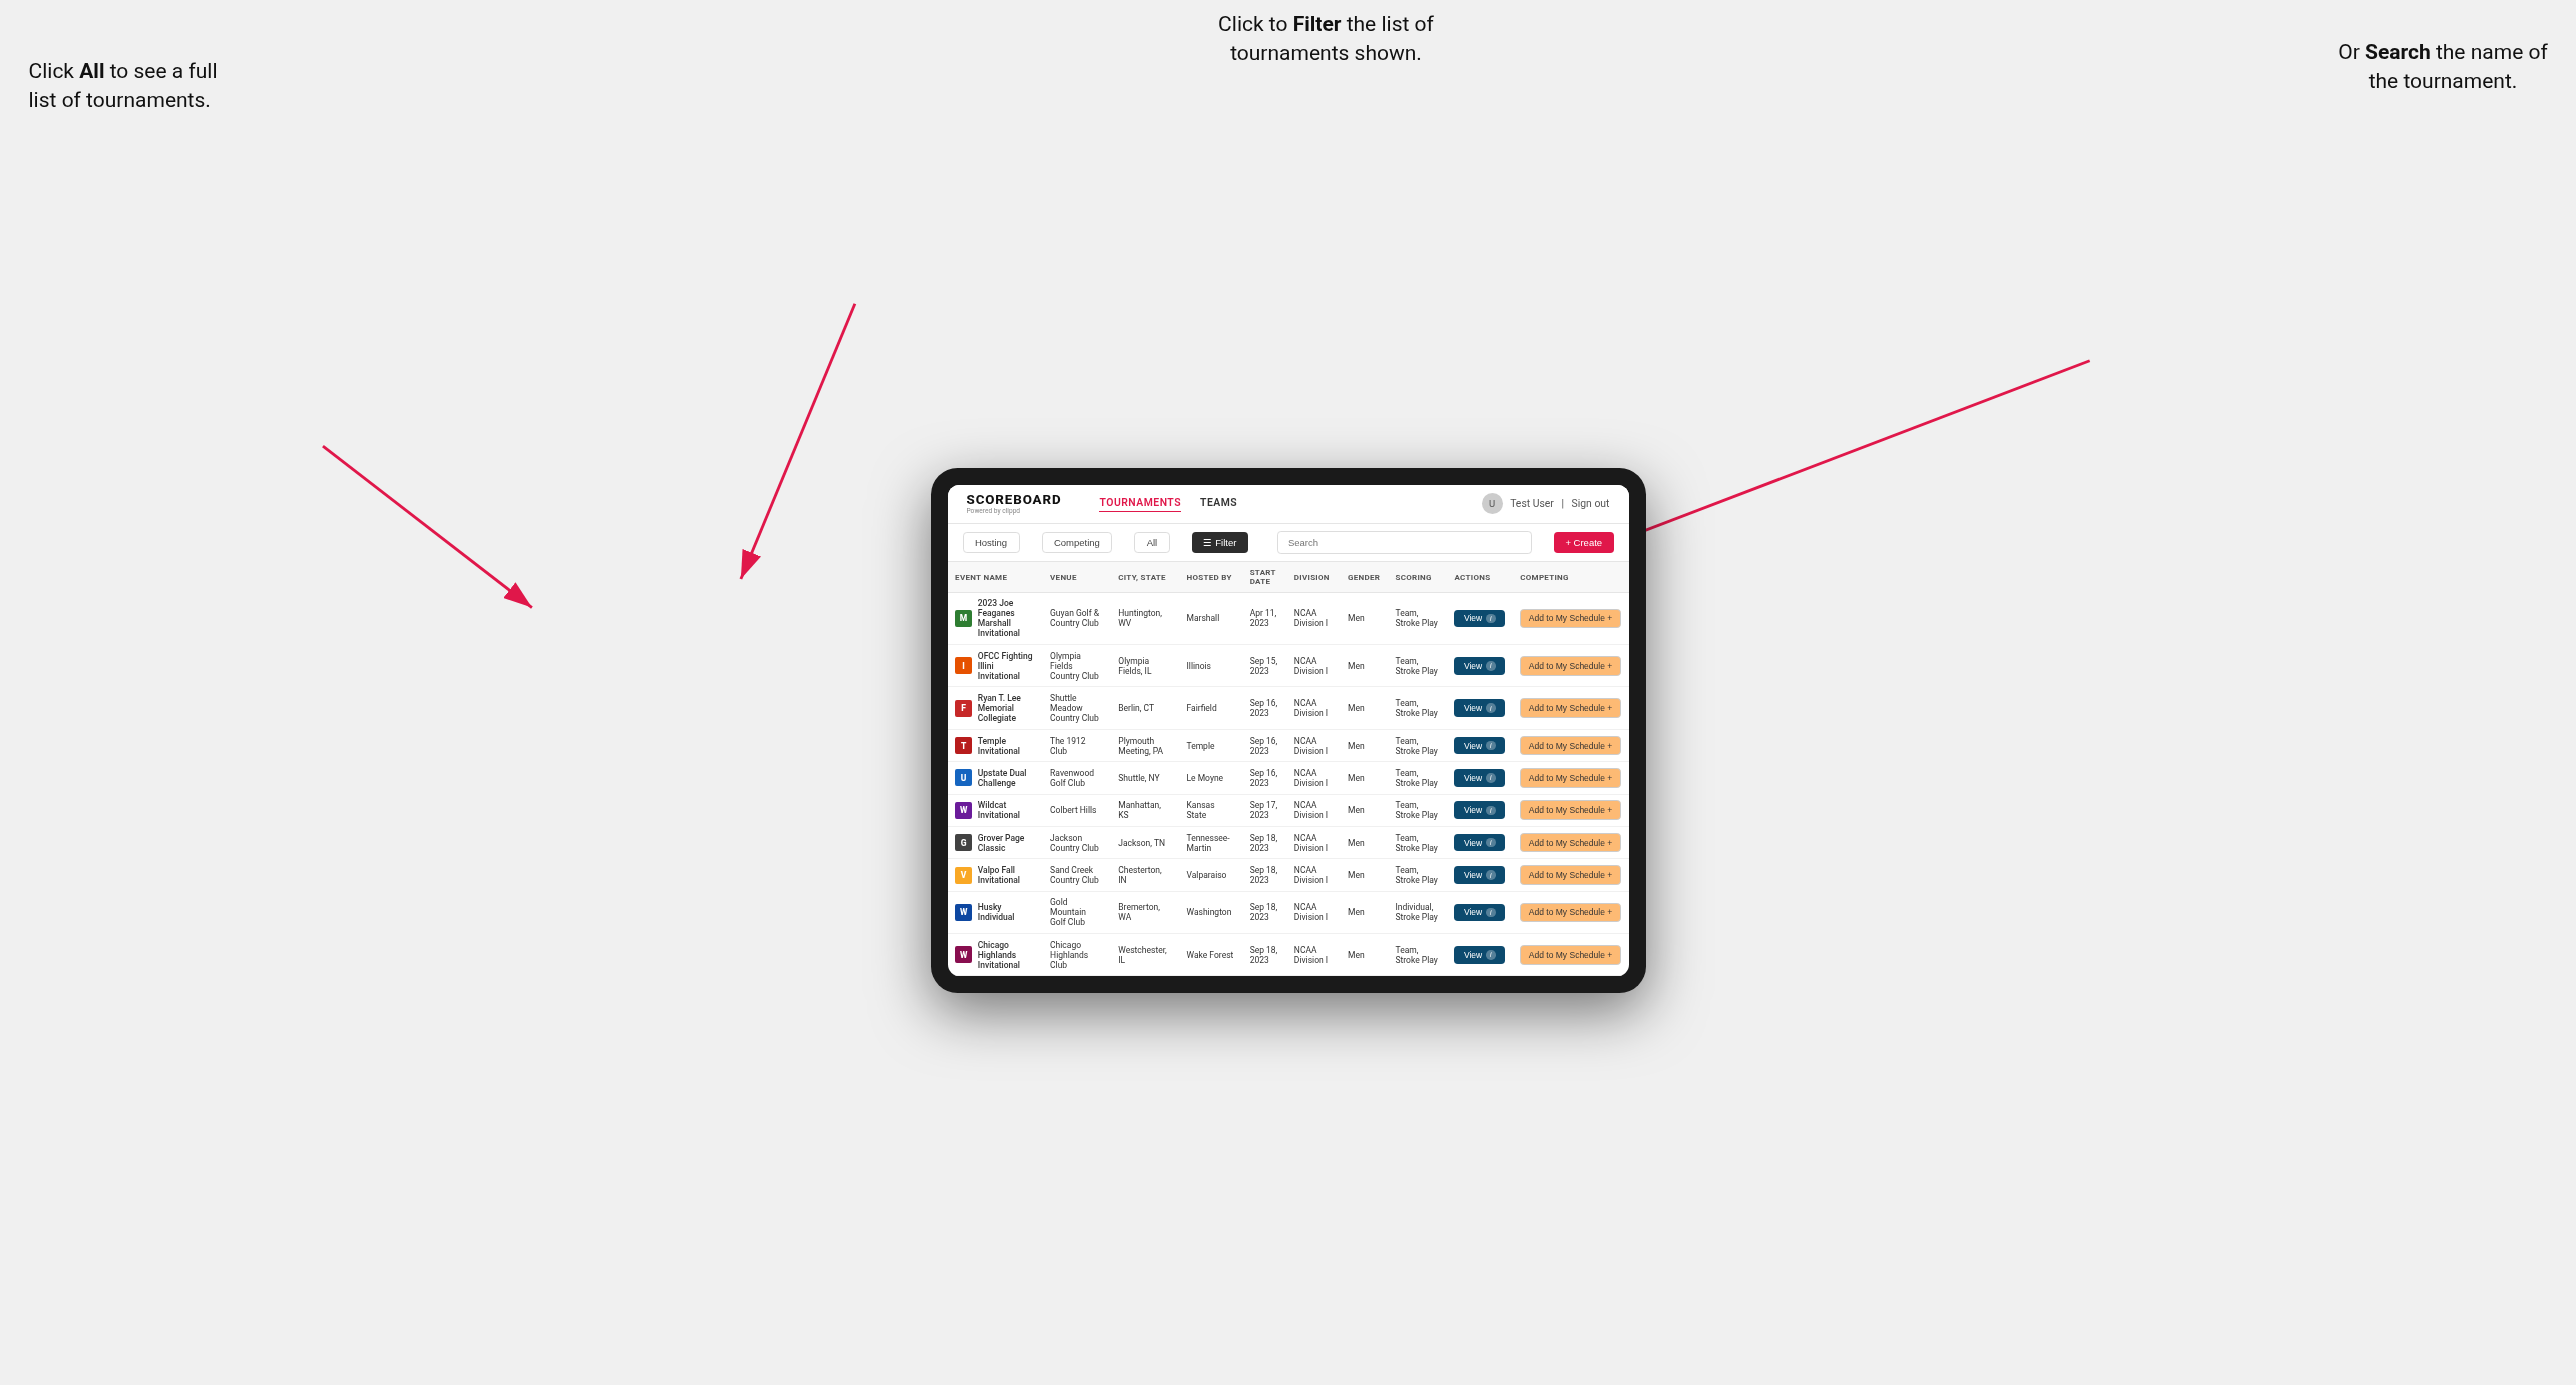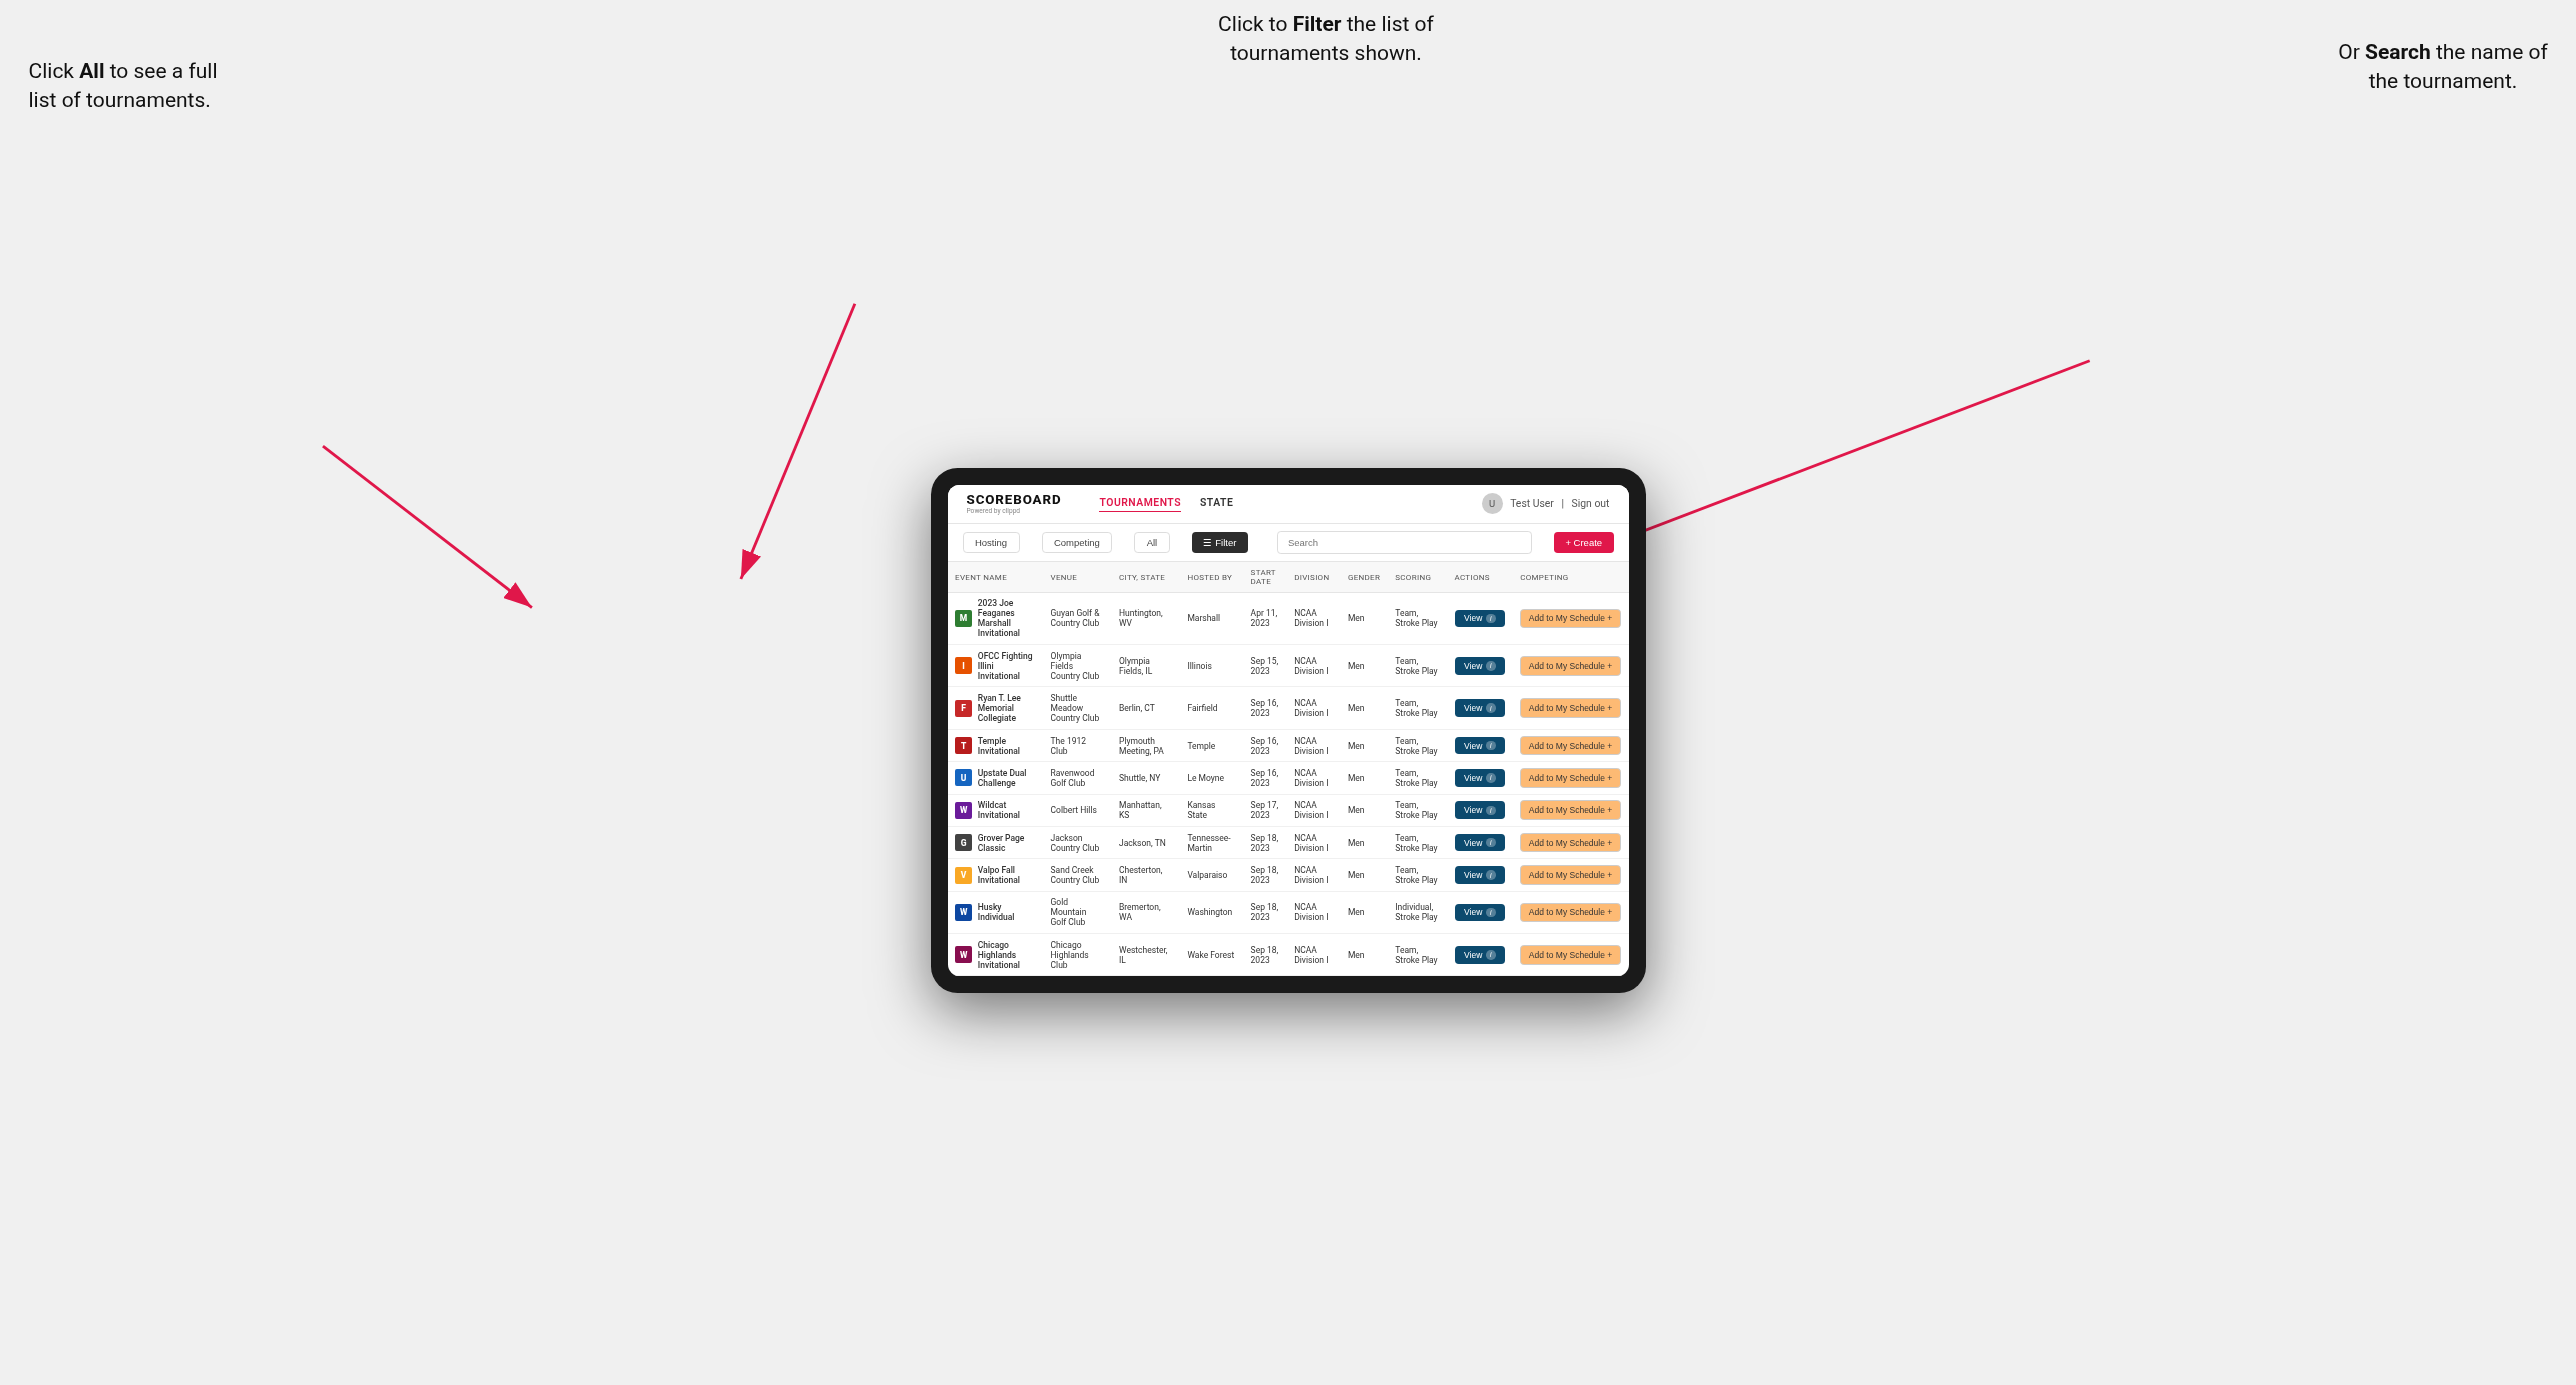--- a/index.html
+++ b/index.html
@@ -186,21 +186,21 @@
     .tournaments-table {
       width: 100%;
       border-collapse: collapse;
       font-size: 8.5px;
     }
     .tournaments-table th {
       background: #f8f8f8;
       padding: 5.7px 7.6px;
       text-align: left;
       font-size: 8px;
-      font-weight: 400;
+      font-weight: 700;
       color: #555;
       border-bottom: 0.9px solid #e5e5e5;
       letter-spacing: 0.3px;
     }
     .tournaments-table td {
       padding: 5.7px 7.6px;
       border-bottom: 0.9px solid #f0f0f0;
       color: #333;
       vertical-align: middle;
     }
@@ -315,21 +315,21 @@
 <div class="tablet-frame">
   <div class="tablet-screen">
 
     <div class="app-header">
       <div class="logo-area">
         <span class="logo-text">SCOREBOARD</span>
         <span class="logo-sub">Powered by clippd</span>
       </div>
       <nav class="nav-links">
         <a class="nav-link active">TOURNAMENTS</a>
-        <a class="nav-link">STATE</a>
+        <a class="nav-link">TEAMS</a>
       </nav>
       <div class="header-right">
         <div class="user-avatar">U</div>
         <span>Test User</span>
         <span>|</span>
         <span class="sign-out">Sign out</span>
       </div>
     </div>
 
     <div class="toolbar">

